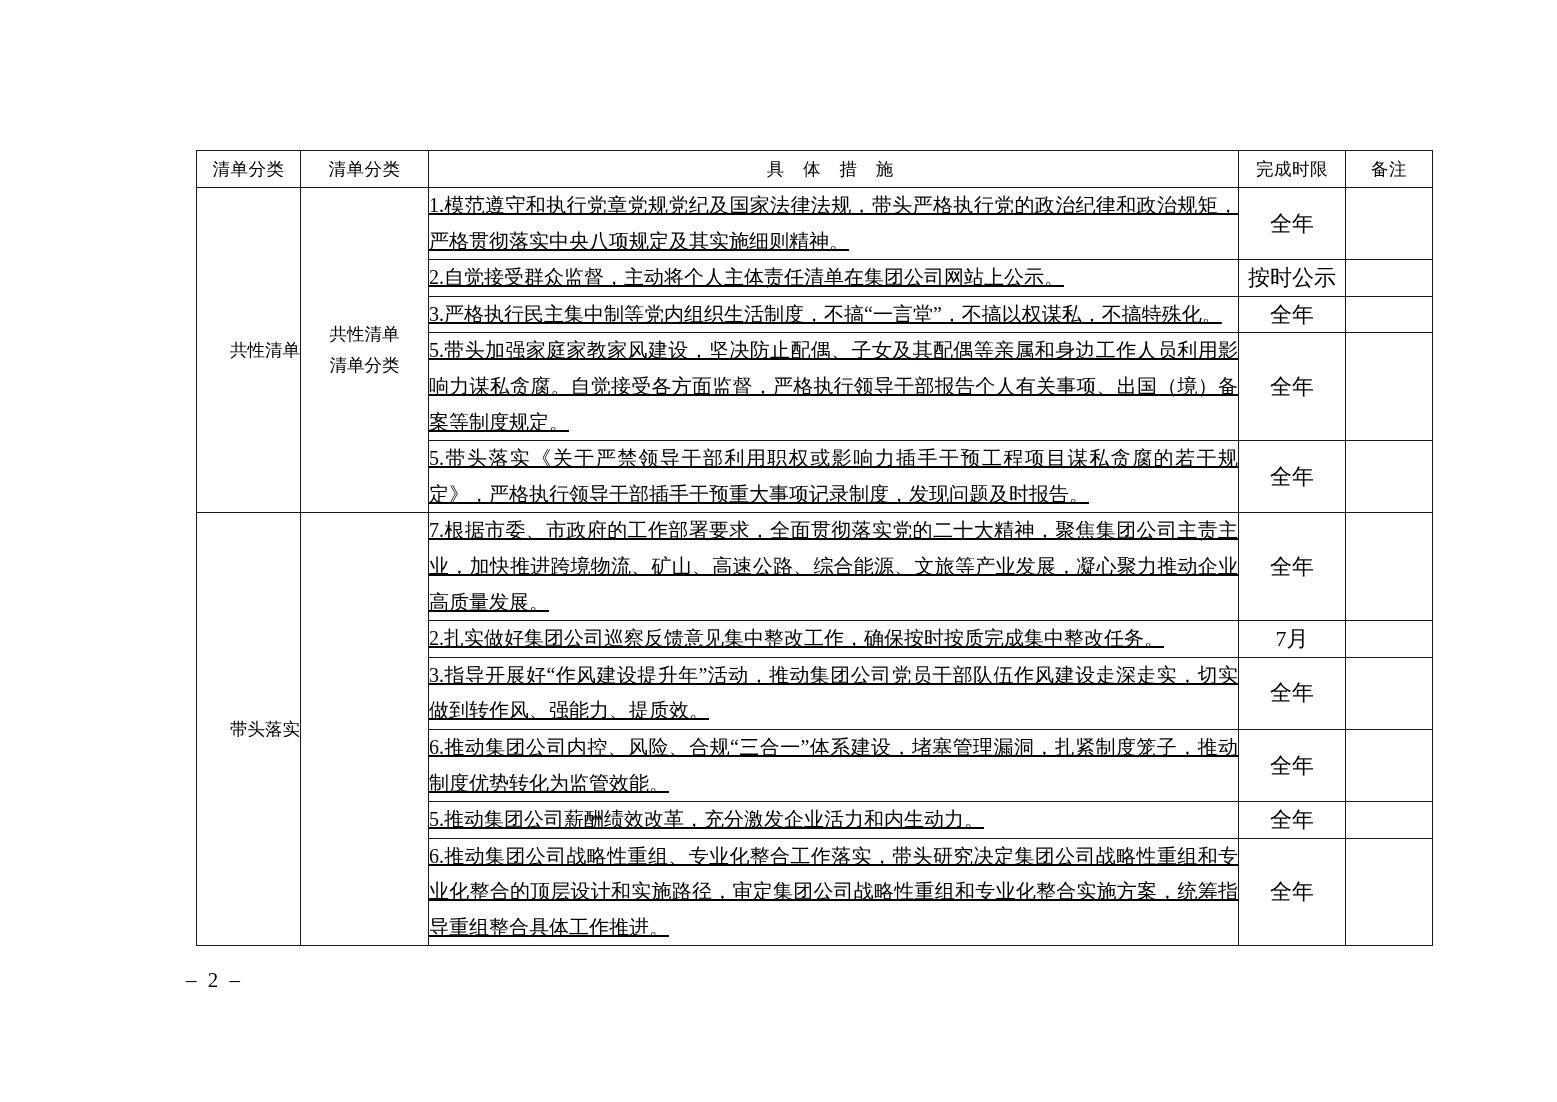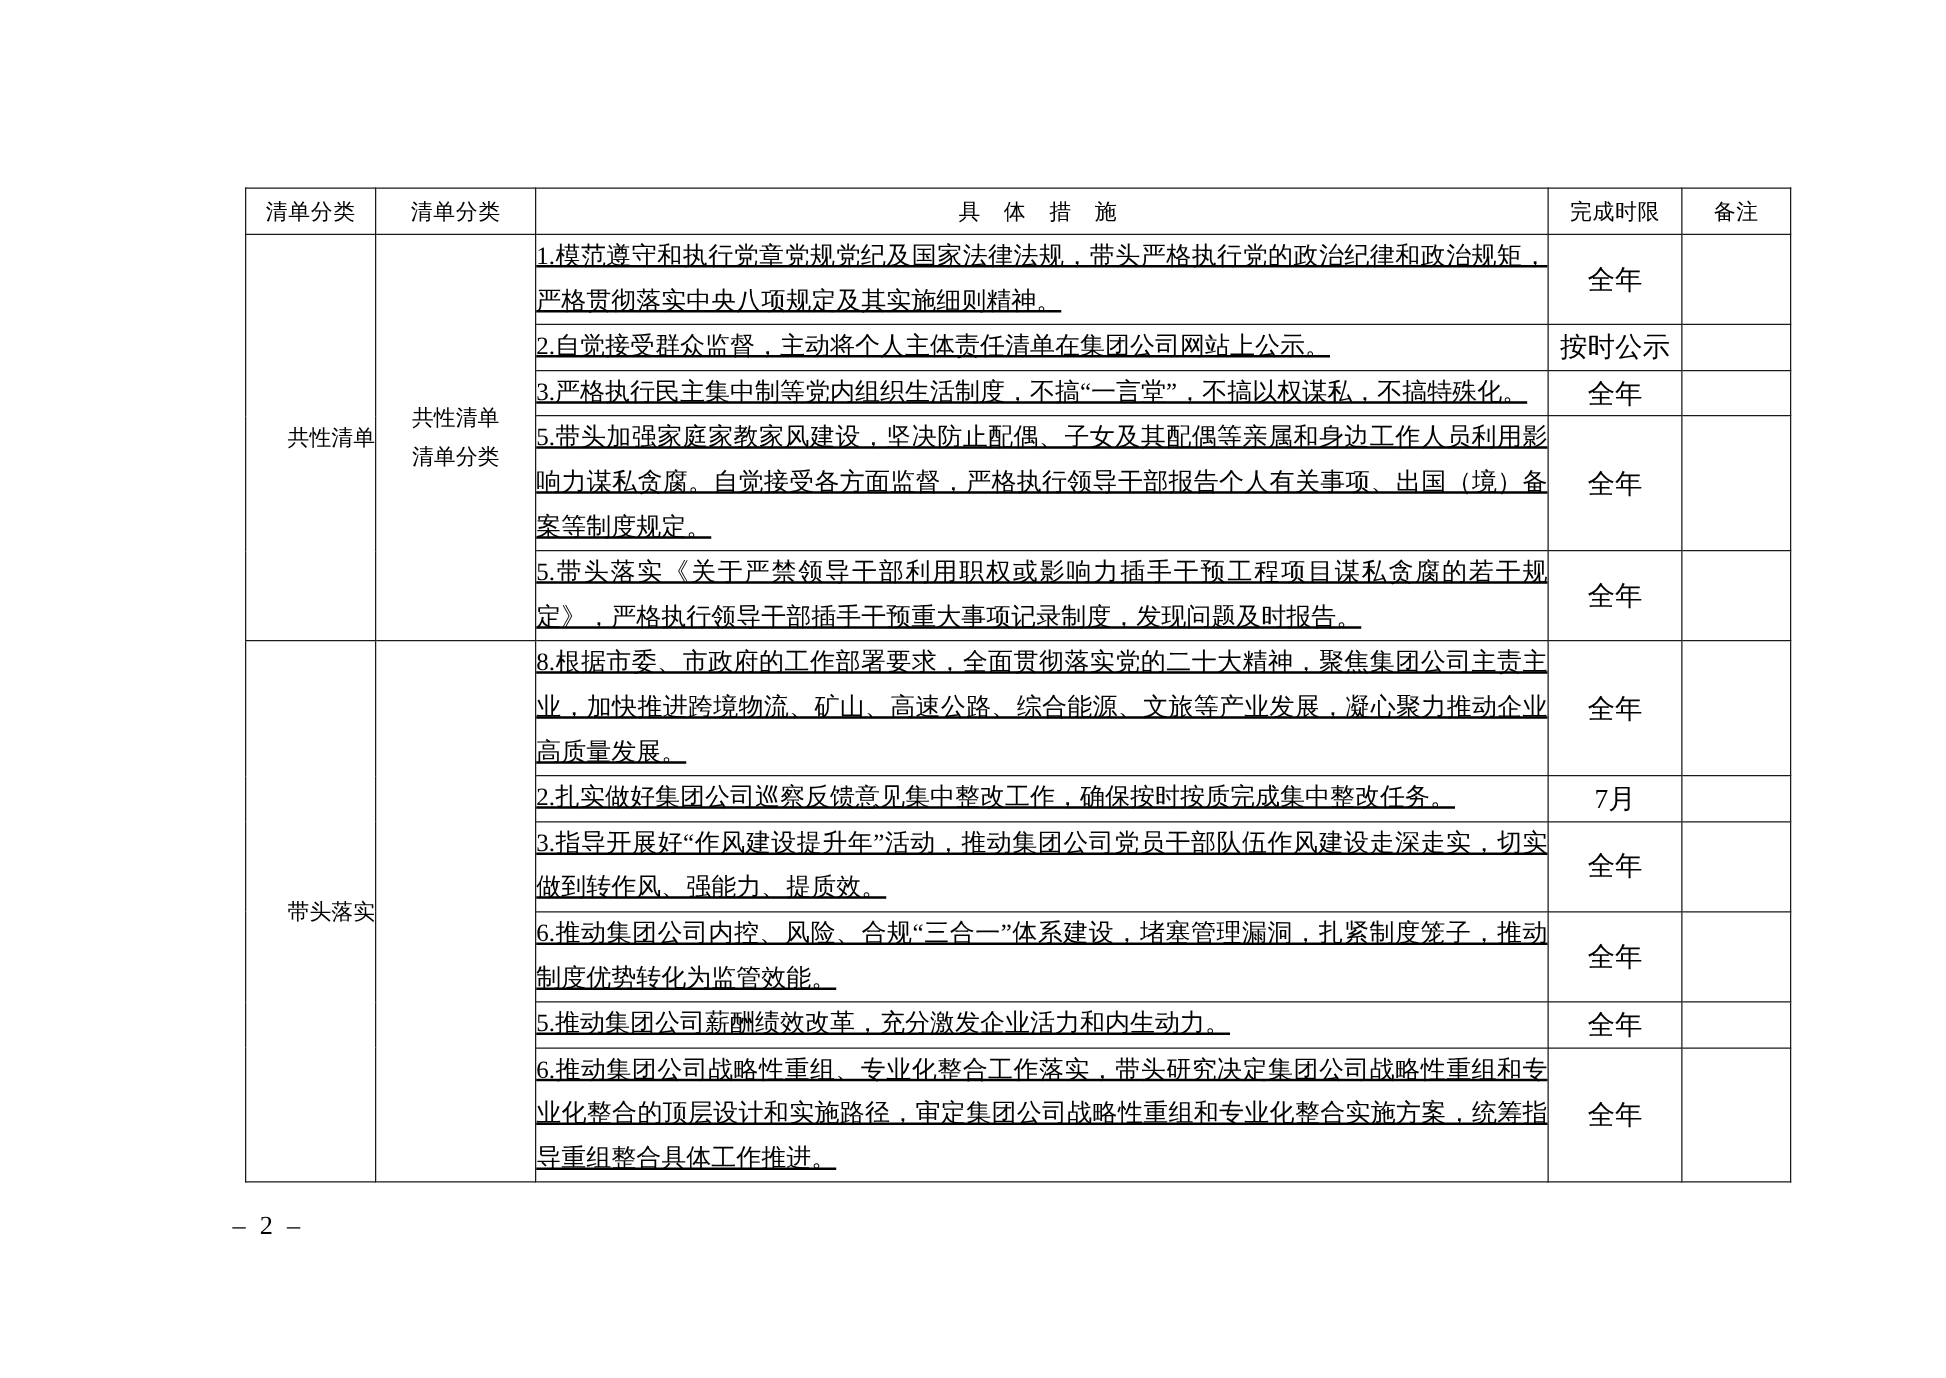--- a/index.html
+++ b/index.html
@@ -140,21 +140,21 @@
       </tr>
       <tr>
         <td class="measure-cell">5.带头落实《关于严禁领导干部利用职权或影响力插手干预工程项目谋私贪腐的若干规定》，严格执行领导干部插手干预重大事项记录制度，发现问题及时报告。</td>
         <td class="term-cell">全年</td>
         <td class="note-cell"></td>
       </tr>
 
       <tr>
         <td class="cat-cell" rowspan="6">带头落实</td>
         <td class="resp-cell" rowspan="6"></td>
-        <td class="measure-cell">8.根据市委、市政府的工作部署要求，全面贯彻落实党的二十大精神，聚焦集团公司主责主业，加快推进跨境物流、矿山、高速公路、综合能源、文旅等产业发展，凝心聚力推动企业高质量发展。</td>
+        <td class="measure-cell">7.根据市委、市政府的工作部署要求，全面贯彻落实党的二十大精神，聚焦集团公司主责主业，加快推进跨境物流、矿山、高速公路、综合能源、文旅等产业发展，凝心聚力推动企业高质量发展。</td>
         <td class="term-cell">全年</td>
         <td class="note-cell"></td>
       </tr>
       <tr>
         <td class="measure-cell">2.扎实做好集团公司巡察反馈意见集中整改工作，确保按时按质完成集中整改任务。</td>
         <td class="term-cell">7月</td>
         <td class="note-cell"></td>
       </tr>
       <tr>
         <td class="measure-cell">3.指导开展好“作风建设提升年”活动，推动集团公司党员干部队伍作风建设走深走实，切实做到转作风、强能力、提质效。</td>

